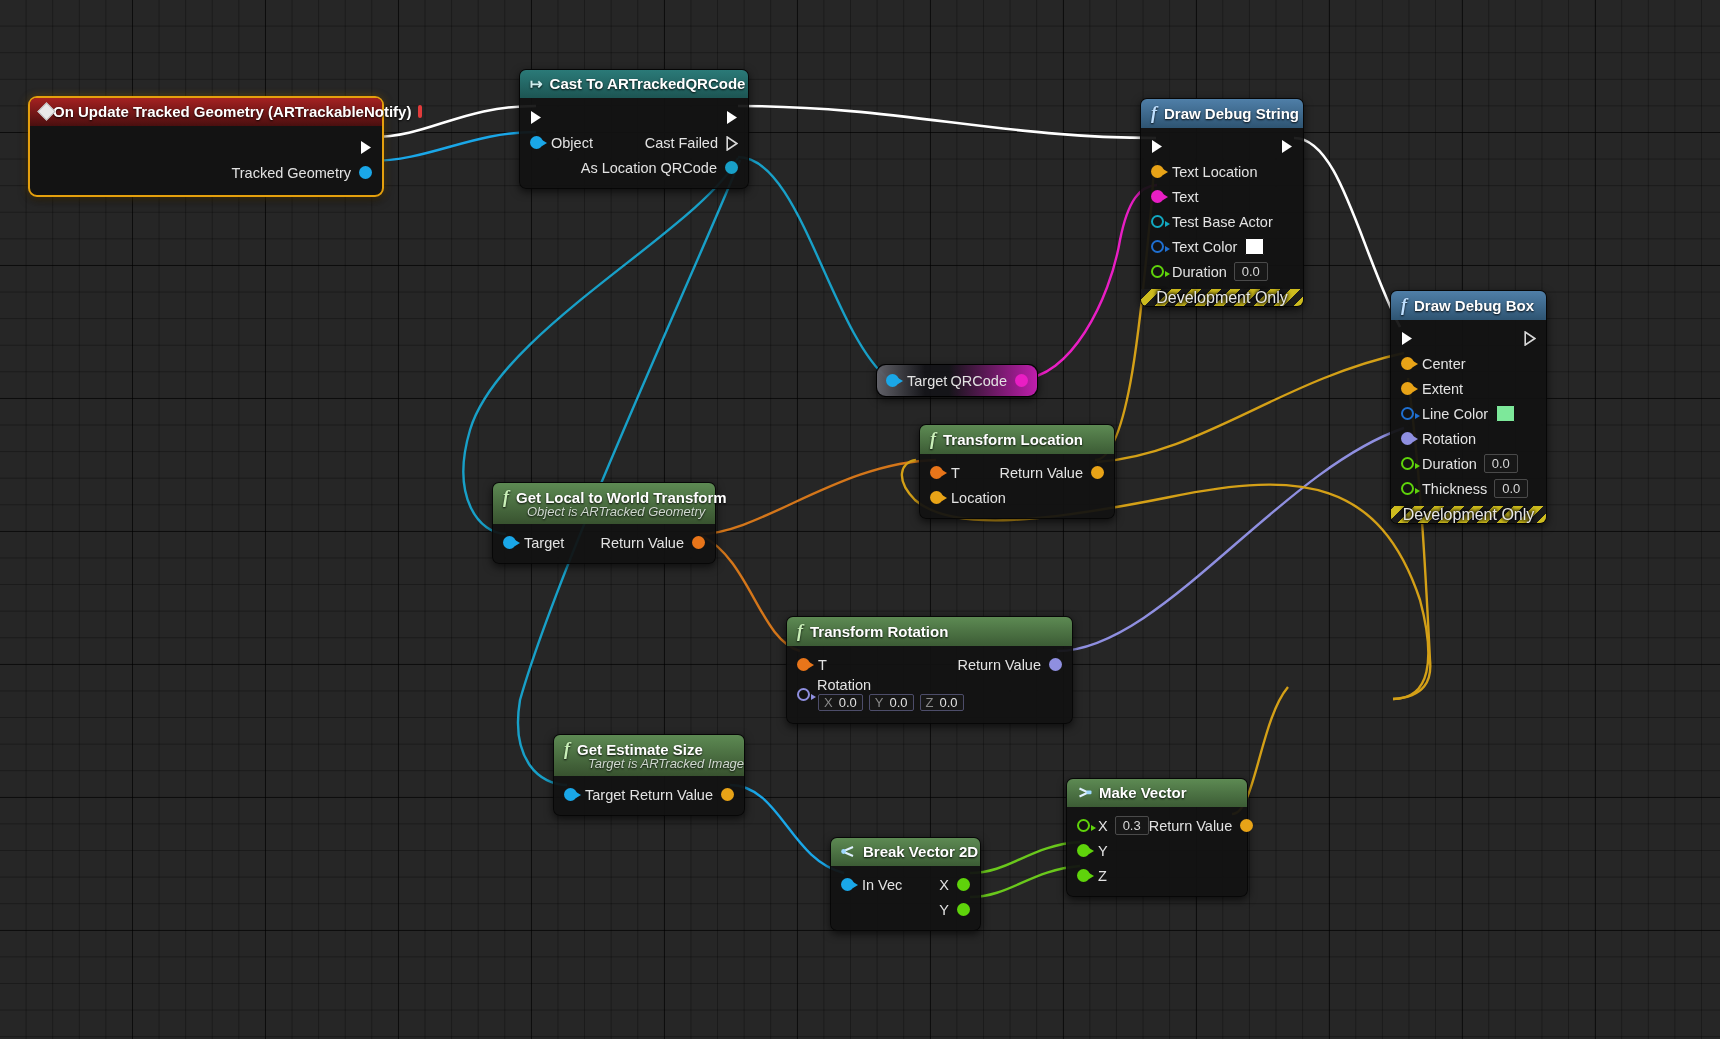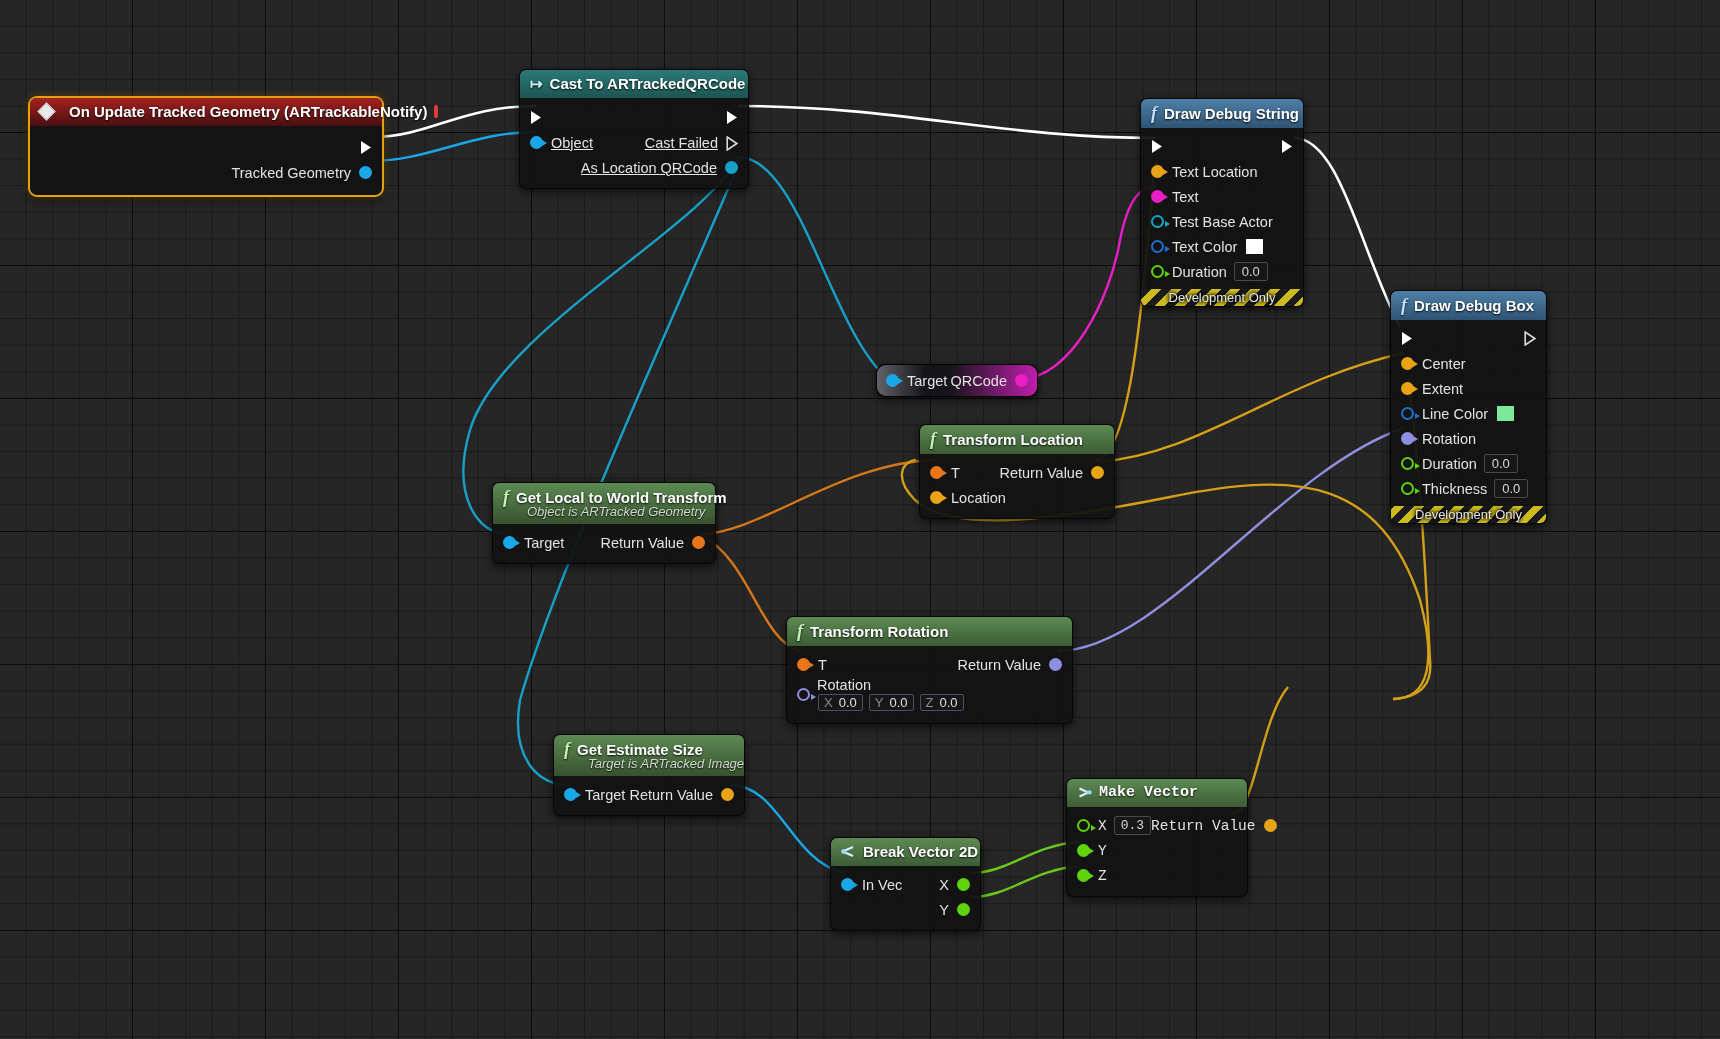--- a/index.html
+++ b/index.html
@@ -113,21 +113,21 @@
   .devonly{
     margin-top:5px;
     border-radius:0 0 6px 6px;
     height:17px;
     background:repeating-linear-gradient(-45deg,#cdbb1e 0 7px,#1b1b1b 7px 14px);
     display:flex;align-items:center;justify-content:center;
     position:relative;
   }
   .devonly span{
     position:relative;z-index:2;
-    font-size:13px;color:#e6e6e6;
+    font-size:16px;color:#e6e6e6;
     background:rgba(16,16,16,0.0);
     padding:0 6px;
     text-shadow:0 0 4px #000,0 0 4px #000,0 0 3px #000;
   }
   .vecfield{
     display:flex;align-items:center;
     background:#171717;border:1px solid #4d4d6a;border-radius:2px;
     padding:0px 5px;font-size:13px;
   }
   .vecfield .ax{color:#8a8a8a;margin-right:6px;}
@@ -231,21 +231,21 @@
 
     <path d="M970,873 C1010,873 1030,845 1080,842" stroke="#6ac81c" stroke-width="2.4" fill="none"></path>
 
     <path d="M970,897 C1010,897 1030,870 1080,866" stroke="#6ac81c" stroke-width="2.4" fill="none"></path>
 
     <path d="M730,785 C780,785 790,860 844,873" stroke="#1aa7e8" stroke-width="2.4" fill="none"></path>
   </svg>
 
   <div class="node evt" style="left:28px;top:96px;width:352px;">
     <div class="hdr">
-      <span style="display:flex;align-items:center;gap:16px;">
+      <span style="display:flex;align-items:center;gap:0;">
         <span class="diamond"></span>
         <span>On Update Tracked Geometry (ARTrackableNotify)</span>
       </span>
       <span class="evt-stop"></span>
     </div>
     <div class="body" style="padding-top:9px;padding-bottom:10px;">
       <div class="row out">
         <span class="pin exec c-white pin-right">
           <svg width="12" height="15" viewBox="0 0 12 15">
               <path d="M1 1 L1 14 L11 7.5 Z" fill="#ffffff"></path>
@@ -257,21 +257,21 @@
         <span class="pin dot filled c-blue pin-right noarrow"></span>
       </div>
     </div>
   </div>
 
   <div class="node" style="left:519px;top:69px;width:228px;">
     <div class="hdr hdr-teal">
       <span class="cast-icon">↦</span>
       <span>Cast To ARTrackedQRCode</span>
     </div>
-    <div class="body" style="padding-top:7px;text-decoration:underline;">
+    <div class="body" style="padding-top:7px;">
       <div class="row" style="justify-content:space-between;">
         <span class="pin exec c-white">
           <svg width="12" height="15" viewBox="0 0 12 15">
               <path d="M1 1 L1 14 L11 7.5 Z" fill="#ffffff"></path>
             </svg>
         </span>
         <span class="pin exec c-white">
           <svg width="12" height="15" viewBox="0 0 12 15">
               <path d="M1 1 L1 14 L11 7.5 Z" fill="#ffffff"></path>
             </svg>
@@ -536,21 +536,21 @@
           <span class="pin dot filled c-green pin-right noarrow"></span>
         </span>
       </div>
       <div class="row out">
         <span class="lbl">Y</span>
         <span class="pin dot filled c-green pin-right noarrow"></span>
       </div>
     </div>
   </div>
 
-  <div class="node" style="left:1066px;top:778px;width:180px;font-family:Liberation Mono, monospace;">
+  <div class="node" style="left:1066px;top:778px;width:180px;">
     <div class="hdr hdr-green">
       <span class="makevec-icon">
         <svg width="15" height="13" viewBox="0 0 15 13">
           <path d="M2.5 2.5 L10 6" stroke="#dff0ff" stroke-width="2"></path>
           <path d="M2.5 10.5 L10 7" stroke="#dff0ff" stroke-width="2"></path>
           <rect x="9.5" y="4.6" width="5" height="3.6" rx="1" fill="#9fd8ff"></rect>
         </svg>
       </span>
       <span>Make Vector</span>
     </div>

